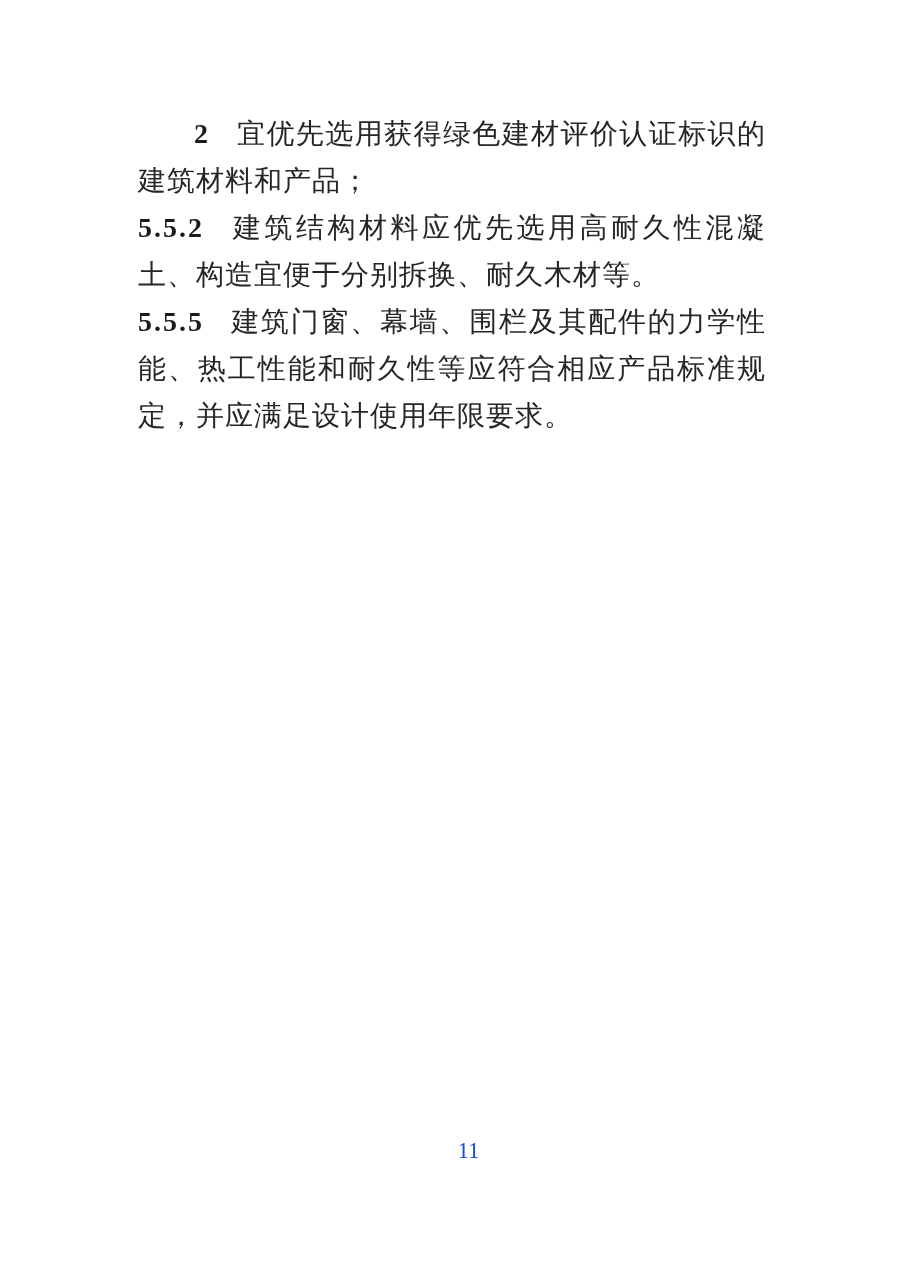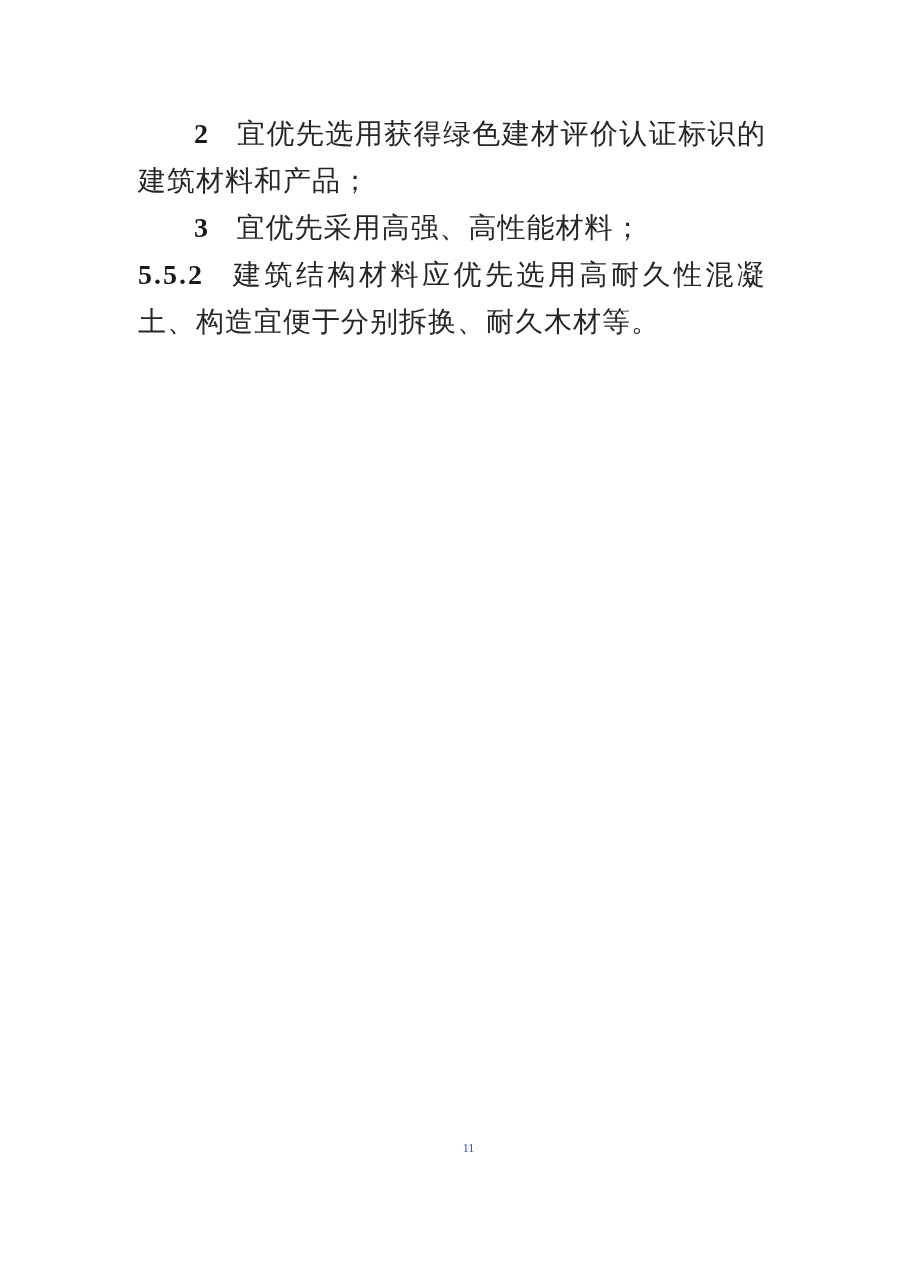--- a/index.html
+++ b/index.html
@@ -42,31 +42,31 @@
     letter-spacing: 2px;
   }
   .page-footer {
     position: absolute;
     left: 0;
     top: 1138px;
     width: 100%;
     text-align: center;
   }
   .page-number {
-    font-size: 12px;
+    font-size: 23px;
     color: #1d4ed8;
     font-family: "Liberation Serif", "DejaVu Serif", serif;
   }
 </style>
 </head>
 <body>
 
 <div class="page">
   <div class="doc-body" id="doc-body">
 
   <p class="para item-indent"><span class="num">2</span><span>宜优先选用获得绿色建材评价认证标识的建筑材料和产品；</span></p>
-      <p class="para item-indent"><span class="num">3</span><span>宜优先采用高强、高性能材料；</span></p>
       <p class="para"><span class="num">5.5.2</span><span>建筑结构材料应优先选用高耐久性混凝土、构造宜便于分别拆换、耐久木材等。</span></p>
+      <p class="para"><span class="num">5.5.5</span><span>建筑门窗、幕墙、围栏及其配件的力学性能、热工性能和耐久性等应符合相应产品标准规定，并应满足设计使用年限要求。</span></p>
     </div>
   <div class="page-footer">
     <span class="page-number">11</span>
   </div>
 </div>
 
 </body></html>

